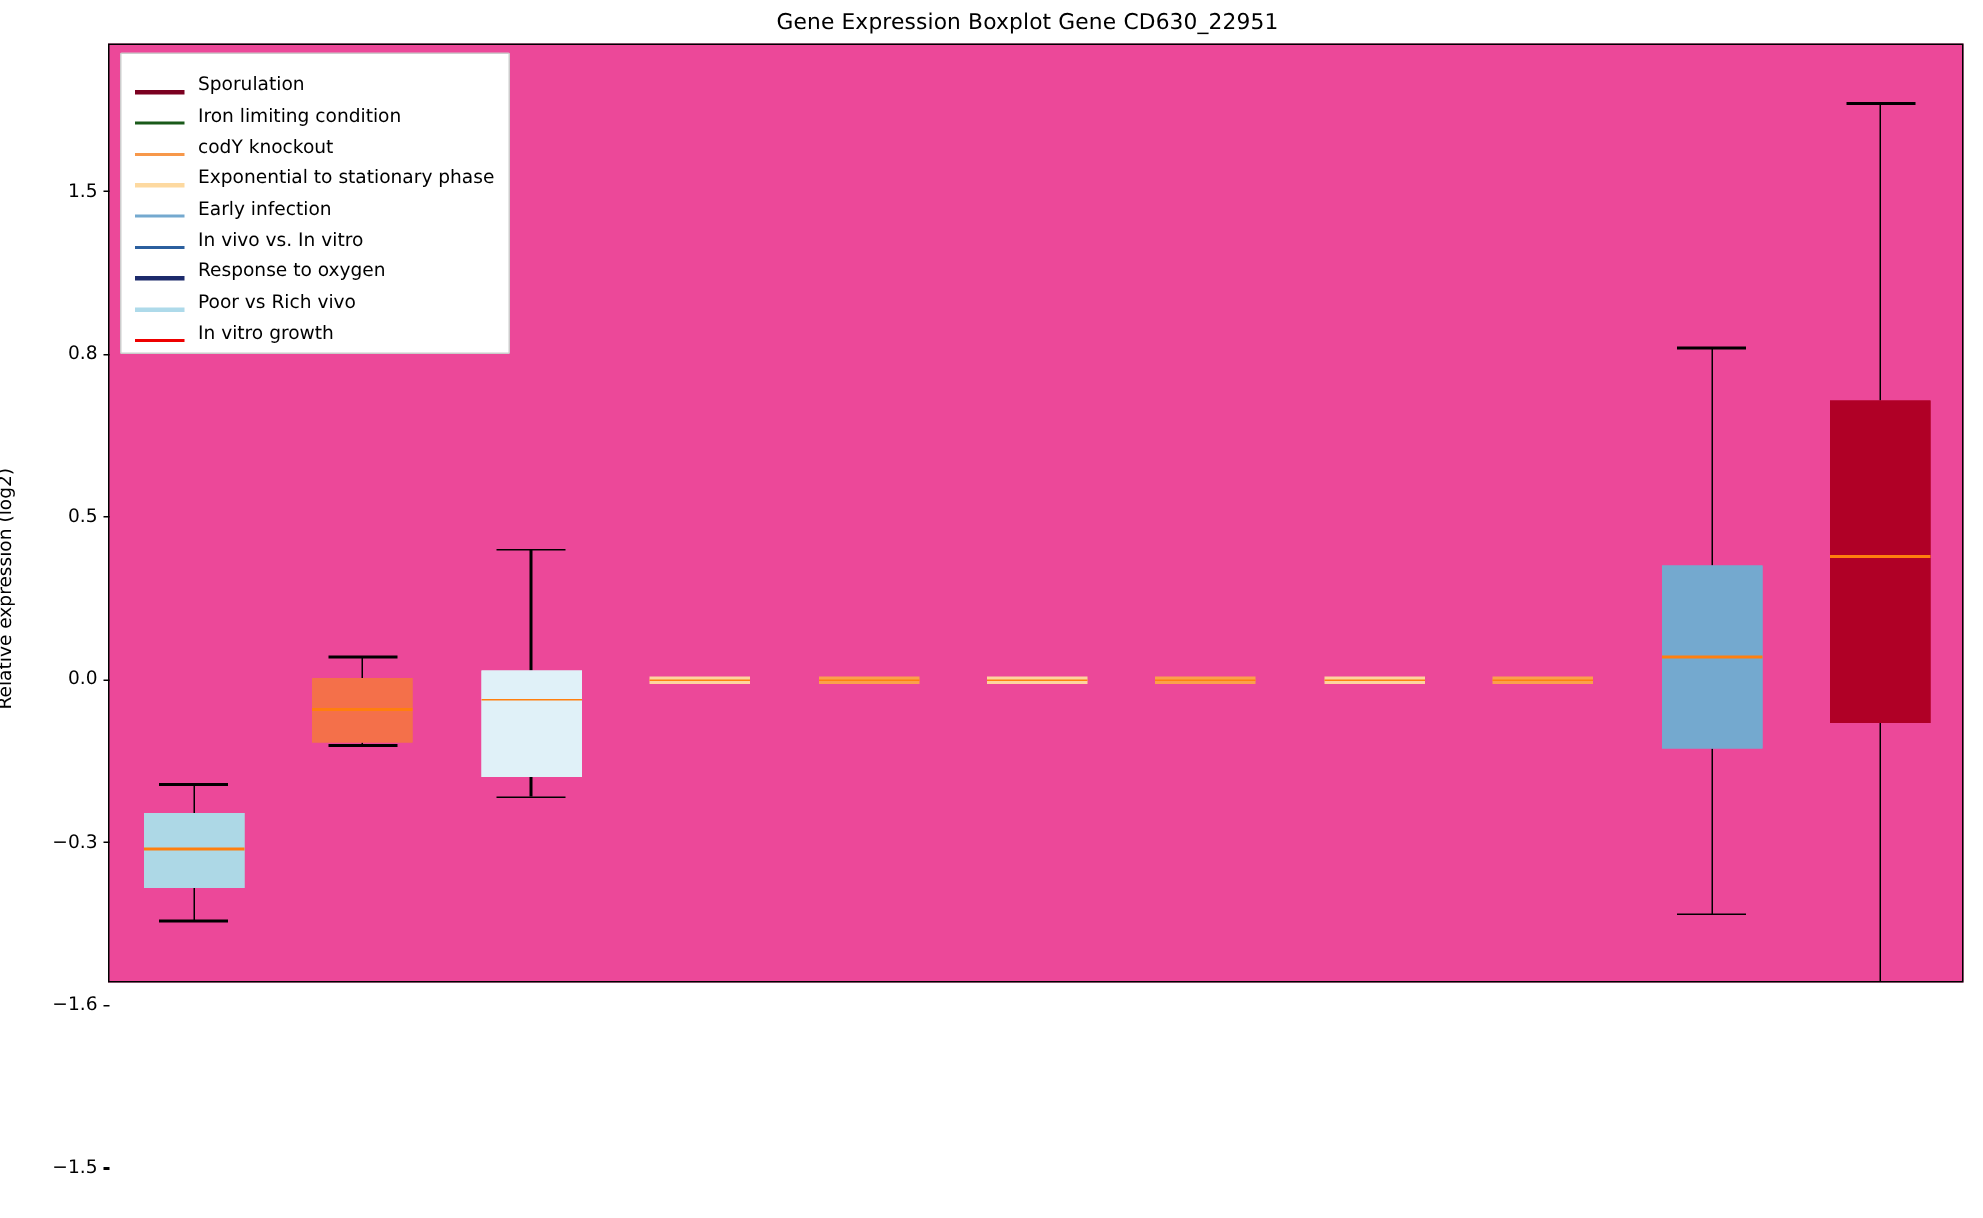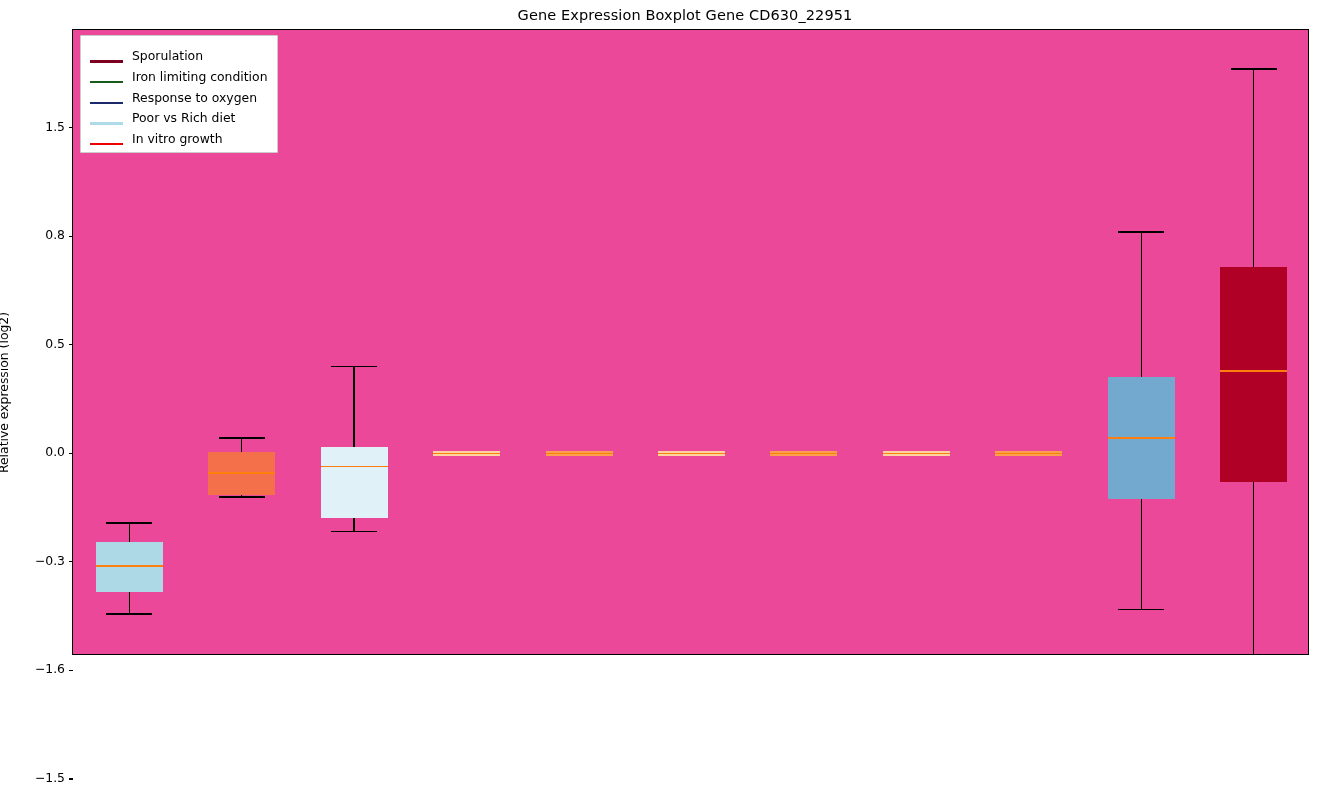--- a/index.html
+++ b/index.html
@@ -237,26 +237,42 @@
   <div id="legend">
       <div class="legend-row">
         <span class="legend-swatch" style="background: rgb(123, 0, 32);"></span>
         <span class="legend-label">Sporulation</span>
       </div>
       <div class="legend-row">
         <span class="legend-swatch" style="background: rgb(26, 90, 26);"></span>
         <span class="legend-label">Iron limiting condition</span>
       </div>
       <div class="legend-row">
+        <span class="legend-swatch" style="background: rgb(247, 152, 74);"></span>
+        <span class="legend-label">codY knockout</span>
+      </div>
+      <div class="legend-row">
+        <span class="legend-swatch" style="background: rgb(253, 217, 160);"></span>
+        <span class="legend-label">Exponential to stationary phase</span>
+      </div>
+      <div class="legend-row">
+        <span class="legend-swatch" style="background: rgb(116, 169, 207);"></span>
+        <span class="legend-label">Early infection</span>
+      </div>
+      <div class="legend-row">
+        <span class="legend-swatch" style="background: rgb(43, 95, 158);"></span>
+        <span class="legend-label">In vivo vs. In vitro</span>
+      </div>
+      <div class="legend-row">
         <span class="legend-swatch" style="background: rgb(28, 42, 107);"></span>
         <span class="legend-label">Response to oxygen</span>
       </div>
       <div class="legend-row">
         <span class="legend-swatch" style="background: rgb(174, 218, 234);"></span>
-        <span class="legend-label">Poor vs Rich diet</span>
+        <span class="legend-label">Poor vs Rich vivo</span>
       </div>
       <div class="legend-row">
         <span class="legend-swatch" style="background: rgb(238, 0, 0);"></span>
         <span class="legend-label">In vitro growth</span>
       </div>
     </div>
 
 </div>
 
 </body></html>

